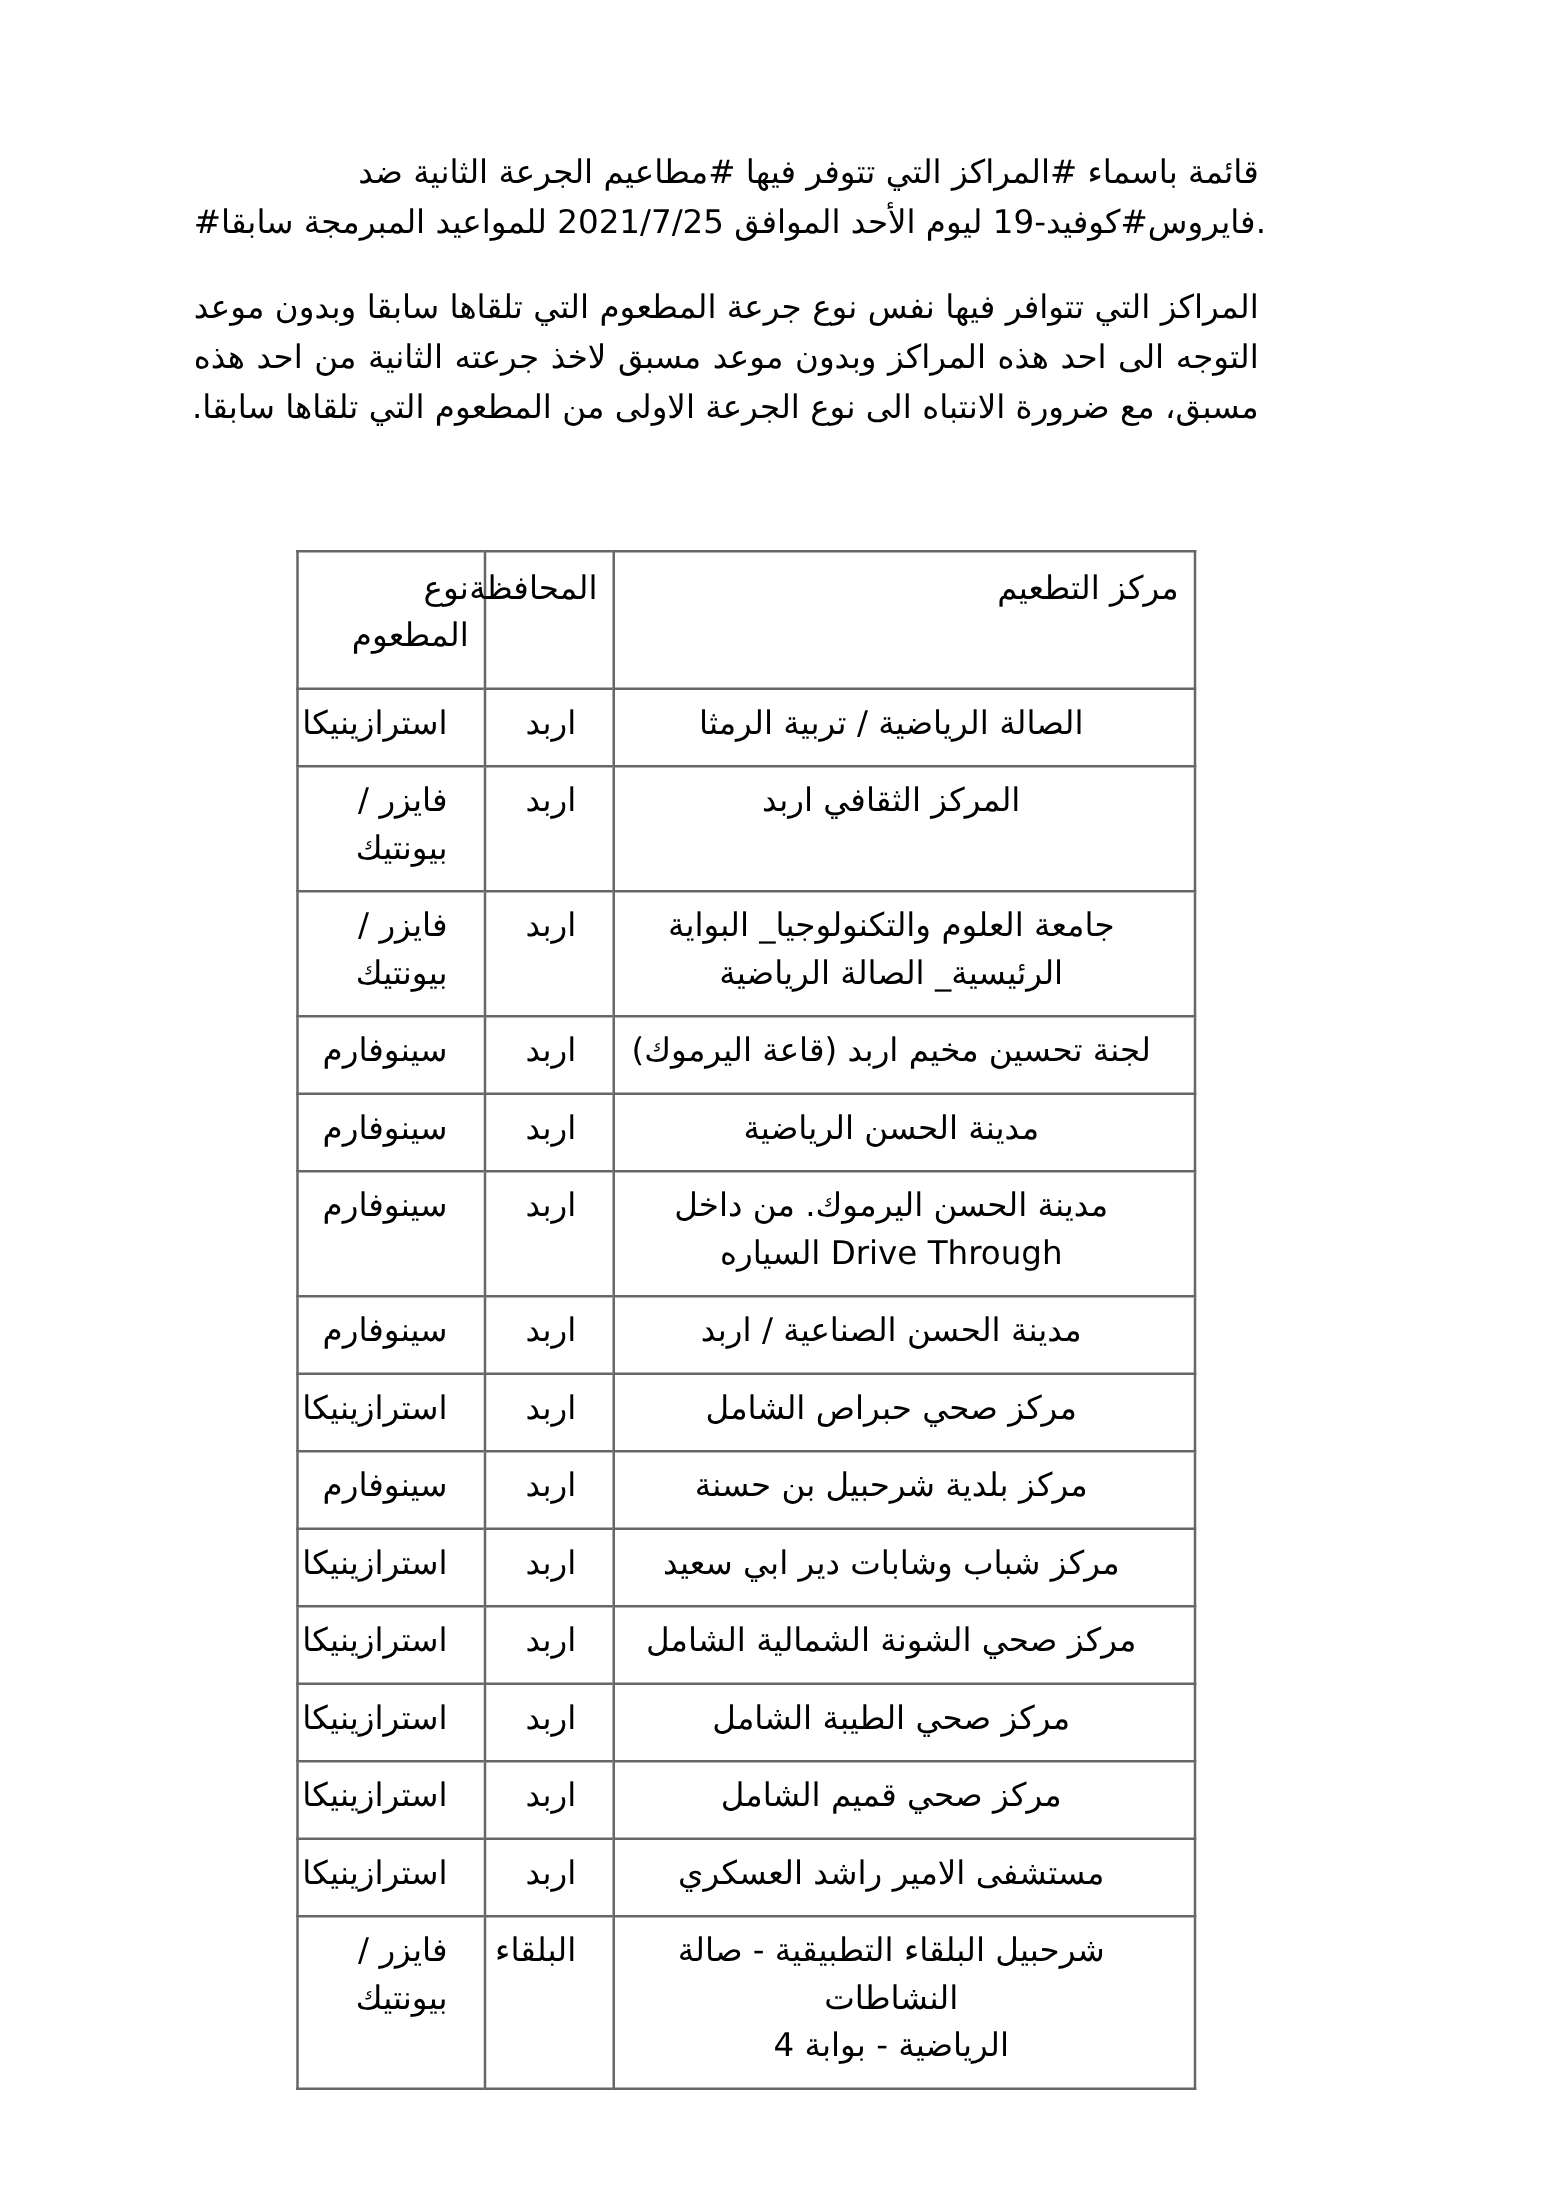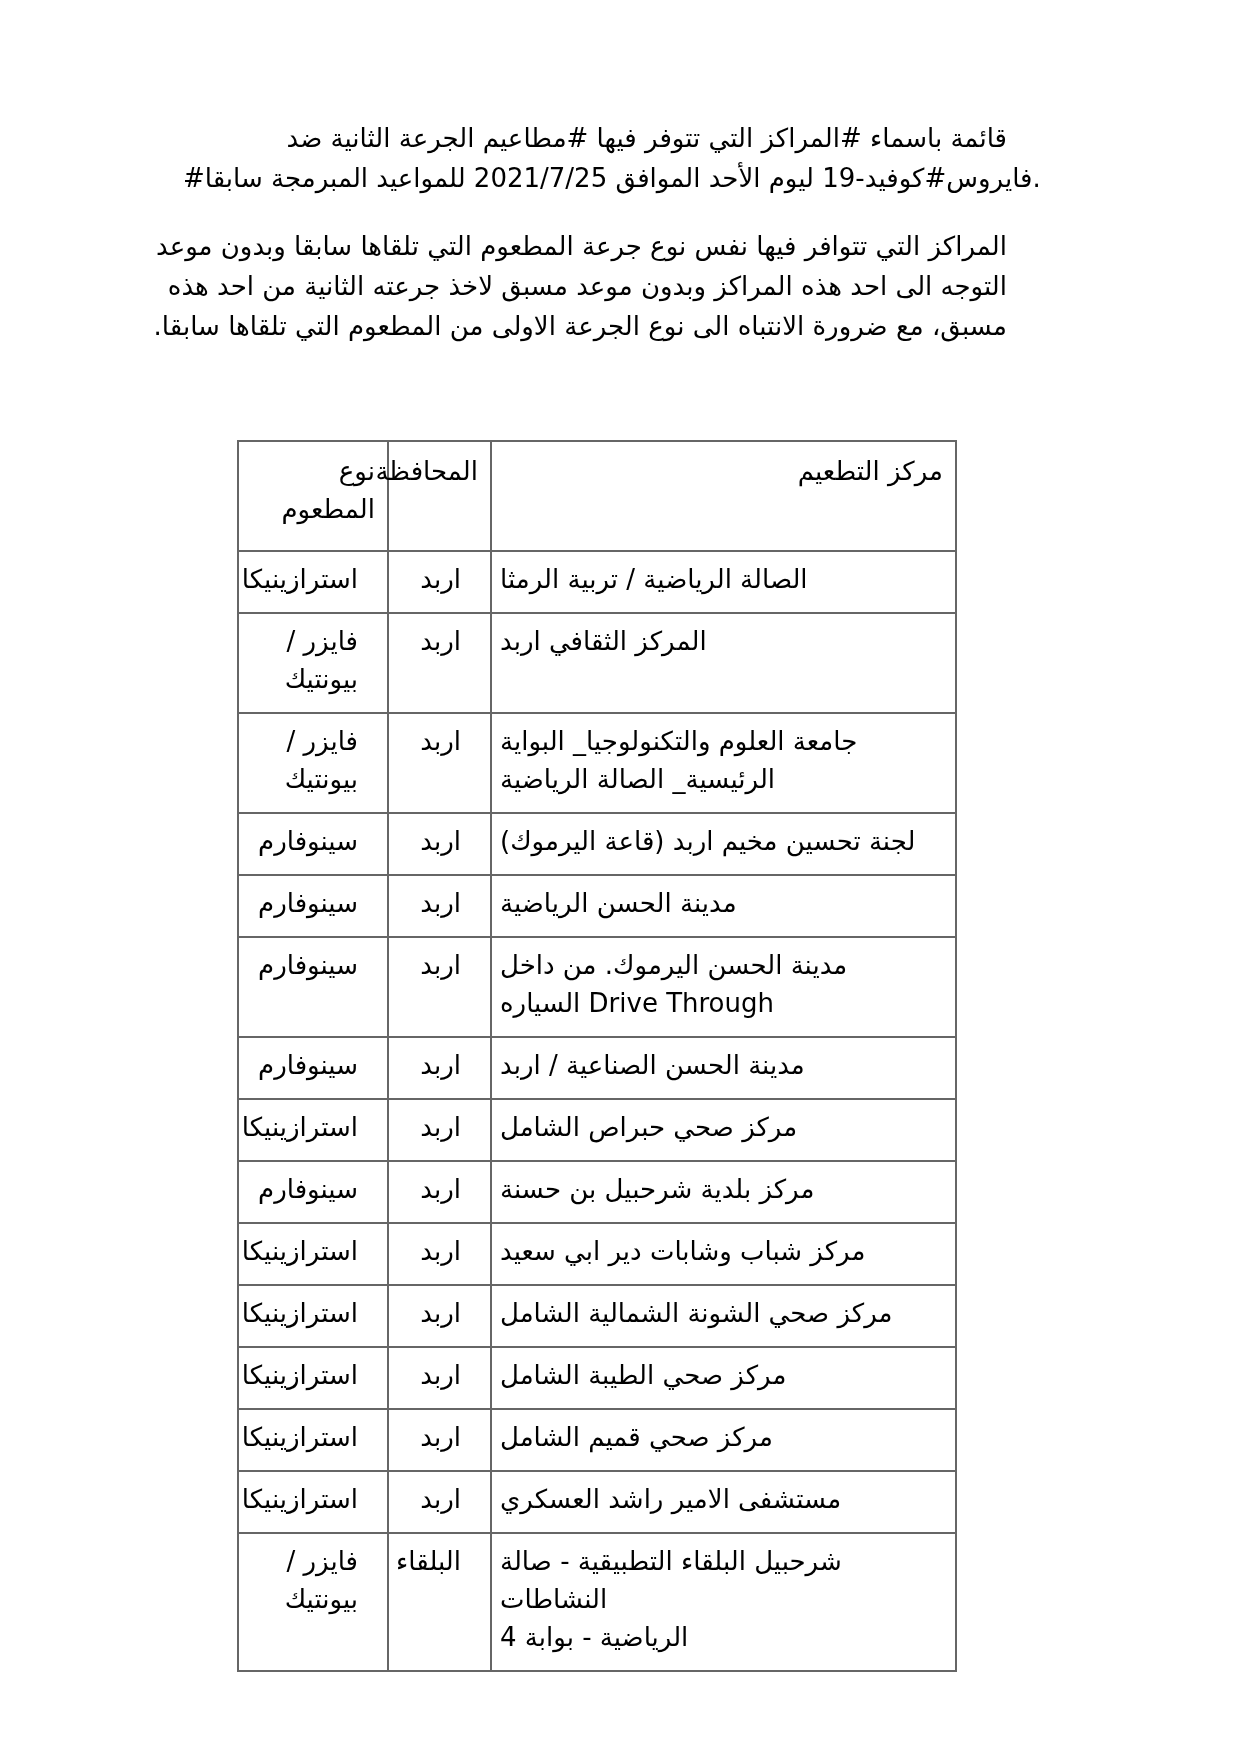--- a/index.html
+++ b/index.html
@@ -6,39 +6,39 @@
   body{
     width:1241px;height:1755px;background:#ffffff;color:#000;
     font-family:"DejaVu Sans",sans-serif;
     overflow:hidden;
   }
   .doc{
     margin-left:155px;width:852px;padding-top:118px;
     direction:rtl;
   }
   .para{font-size:26px;line-height:40px;}
-  .pline{display:block;height:40px;white-space:nowrap;margin-left:28px;}
+  .pline{display:block;height:40px;white-space:nowrap;}
   .pline.align-right{text-align:right;}
   .pline.align-left{text-align:right;}
   .pline.justify{text-align:justify;text-align-last:justify;}
   .pline.ltr{direction:ltr;}
   #para2{margin-top:28px;}
   table.vax{
     direction:rtl;
     border-collapse:collapse;table-layout:fixed;
     width:718px;margin-top:94px;margin-right:50px;
     font-size:26px;
   }
   table.vax td, table.vax th{
     border:2px solid #666;vertical-align:top;
     font-weight:normal;text-align:right;
     padding:8px 29px 14px 8px;line-height:38px;
   }
   table.vax th{padding:10px 12px 22px 20px;}
-  .cell-line{line-height:38px;text-align:left;}
+  .cell-line{line-height:38px;text-align:center;}
   .col-center{width:465px;}
   .col-gov{width:103px;}
   .col-vax{width:150px;}
 </style>
 </head>
 <body>
 
 <div class="doc">
 
   <div id="para1" class="para">

